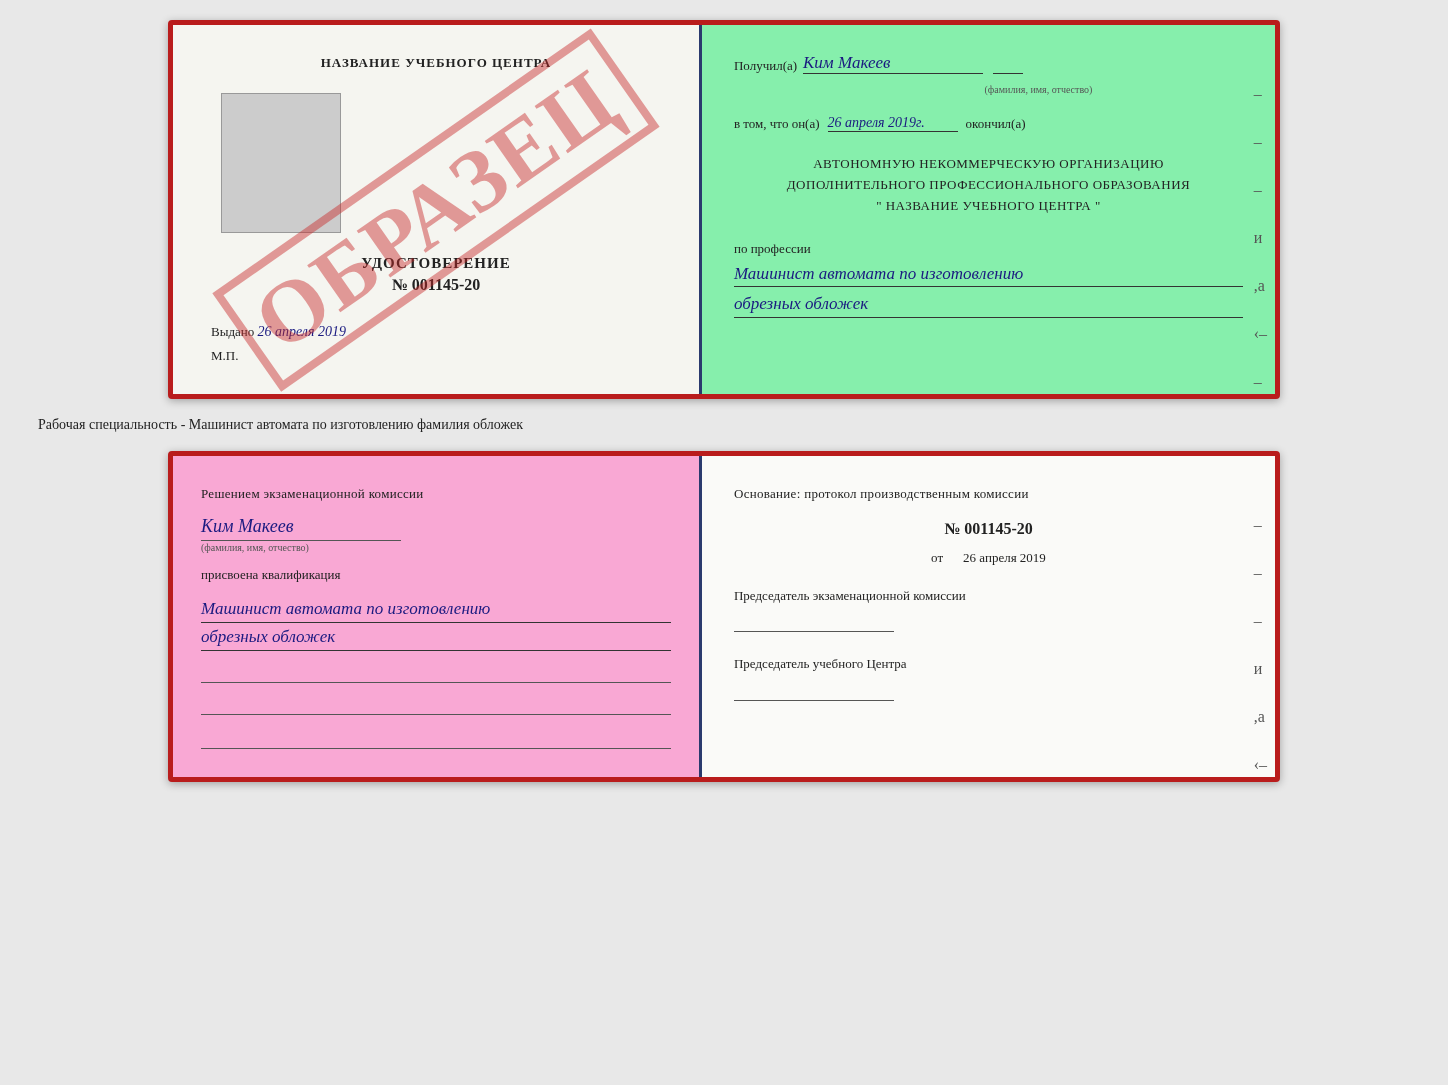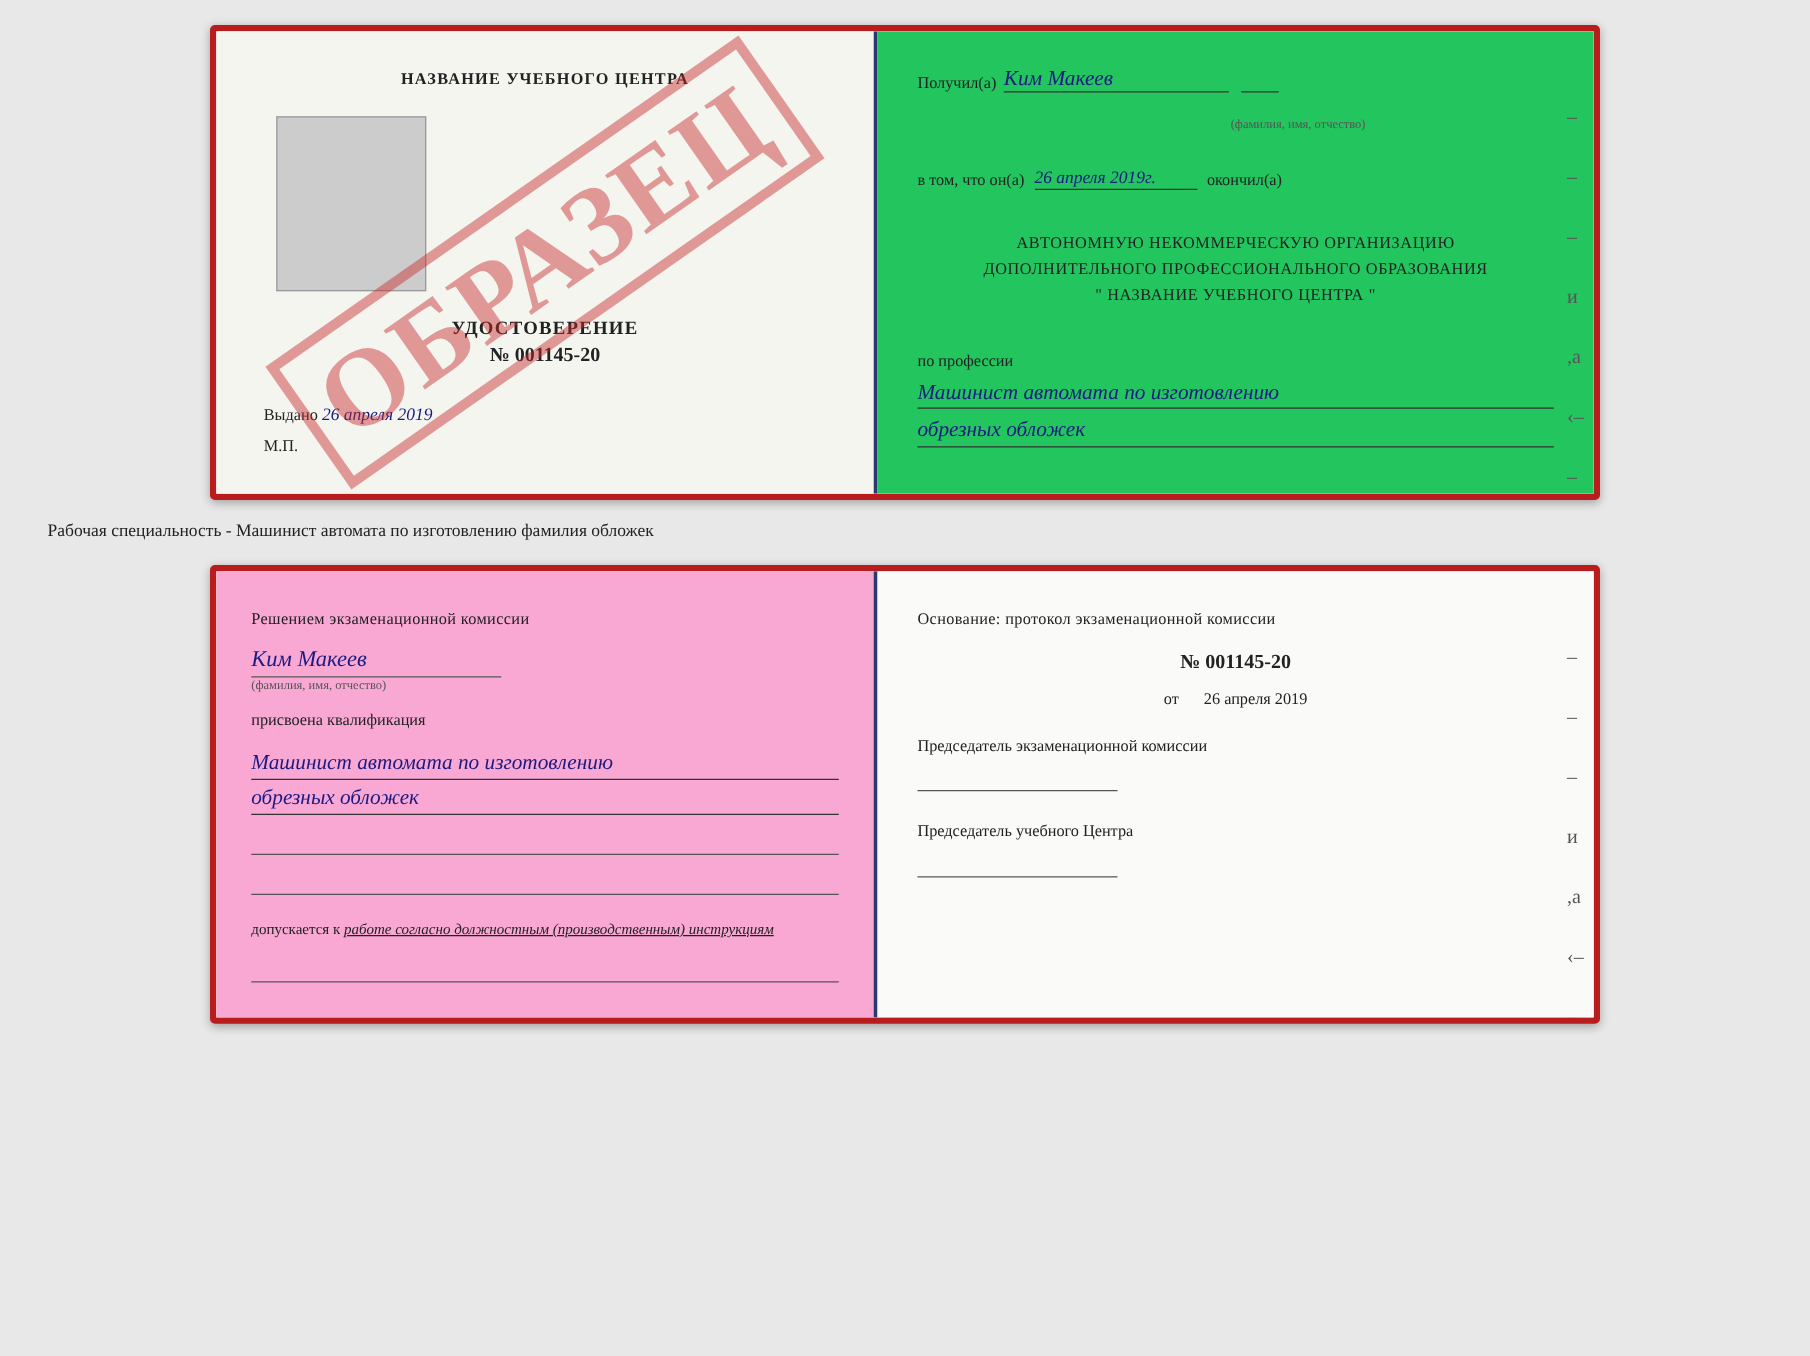--- a/index.html
+++ b/index.html
@@ -31,26 +31,26 @@
       border-right: 3px solid #2a3a6e;
       padding: 30px 28px;
       position: relative;
       display: flex;
       flex-direction: column;
       align-items: center;
     }
 
     .doc-right {
       width: 52%;
-      background: #22c55e;
+      background: #86efac;
       padding: 28px 32px;
       position: relative;
       display: flex;
       flex-direction: column;
-      gap: 24px;
+      gap: 14px;
     }
 
     
     .top-left-title {
       font-size: 13px;
       font-weight: bold;
       text-align: center;
       letter-spacing: 1px;
       text-transform: uppercase;
       margin-bottom: 10px;
@@ -472,31 +472,27 @@
     <div class="prisvоena-text">присвоена квалификация</div>
 
     <div>
       <span class="handwritten-qual">Машинист автомата по изготовлению</span>
       <span class="handwritten-qual2">обрезных обложек</span>
     </div>
 
     <div class="blank-line"></div>
     <div class="blank-line"></div>
 
-    <div class="dopuskaetsya-text">
-      <span>допускается к</span>
-      <span class="italic-part">работе согласно должностным (производственным) инструкциям</span>
-    </div>
 
     <div class="bottom-blank-line"></div>
   </div>
 
   <div class="bottom-right doc-right-wrapper">
 
-    <div class="osnovanie-text">Основание: протокол экзаменационной комиссии</div>
+    <div class="osnovanie-text">Основание: протокол производственным комиссии</div>
 
     <div class="number-center">№ 001145-20</div>
 
     <div class="ot-line">
       <span>от</span>
       <span>26 апреля 2019</span>
     </div>
 
     <div class="predsedatel-block">
       <span>Председатель экзаменационной комиссии</span>

